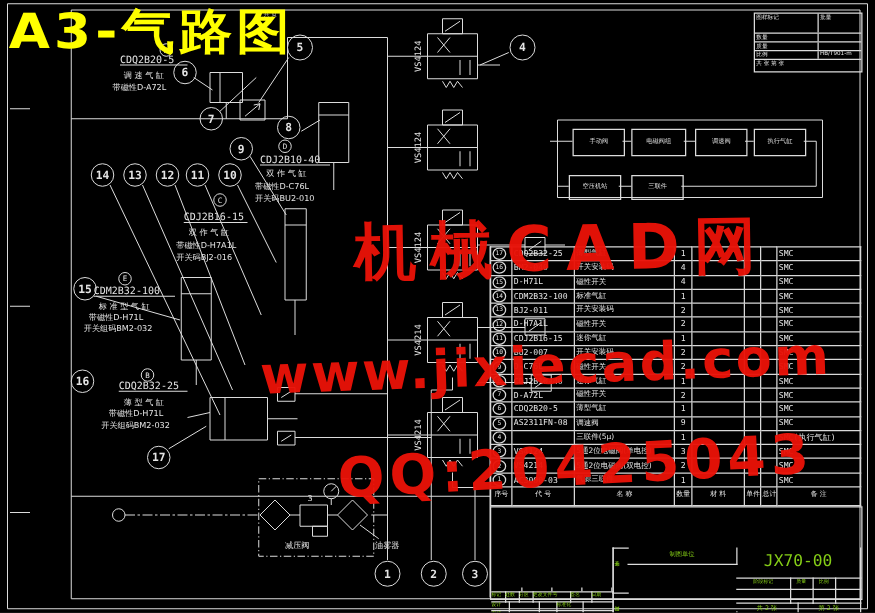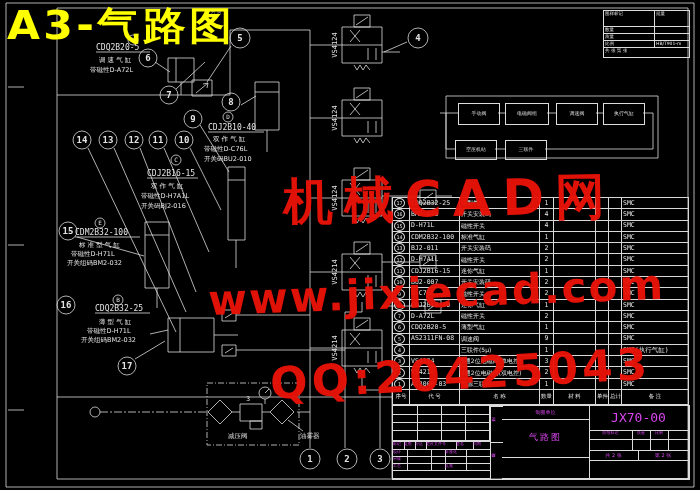--- a/index.html
+++ b/index.html
@@ -40,21 +40,21 @@
   .parts td{border:1px solid #d8d8d8;height:10.3px;padding:0 1px;overflow:hidden;
             white-space:nowrap;font-size:6px;line-height:1;color:#e6e6e6;}
   .parts .c-code,.parts .c-qty,.parts .c-ven{font-family:"DejaVu Sans Mono",monospace;font-size:6.5px;}
   .parts .c-qty{text-align:center;}
   .parts tfoot td{height:14px;text-align:center;font-size:5.5px;}
   .circ{display:inline-block;width:9px;height:8px;border:1px solid #d8d8d8;border-radius:50%;
         font-size:5px;line-height:8px;text-align:center;font-family:"DejaVu Sans Mono",monospace;}
   
   .tblock{left:392px;top:405px;width:296px;height:73px;border:1px solid #dcdcdc;z-index:2;font-size:4px;}
   .cell{position:absolute;border-right:1px solid #dcdcdc;border-bottom:1px solid #dcdcdc;
-        overflow:hidden;white-space:nowrap;color:#d946ef;}
+        overflow:hidden;white-space:nowrap;color:#84cc16;margin-top:32px;}
   .dno{font-family:"DejaVu Sans Mono",monospace;font-size:13px;text-align:center;line-height:24px;}
   .dtitle{font-size:9px;text-align:center;line-height:36px;letter-spacing:2px;}
   .vert{writing-mode:vertical-rl;transform:rotate(180deg);font-size:4px;text-align:center;}
 </style>
 </head>
 <body>
 
 <div class="sheet">
 
   <svg width="700" height="490" viewBox="0 0 700 490">
@@ -585,21 +585,20 @@
     <div class="cell" style="left:14px;top:57px;width:24px;height:7px;"></div>
       <div class="cell" style="left:38px;top:57px;width:14px;height:7px;"></div>
     <div class="cell" style="left:52px;top:57px;width:21px;height:7px;">批准</div>
     <div class="cell" style="left:73px;top:57px;width:24px;height:7px;"></div>
     <div class="cell" style="left:0;top:64px;width:97px;height:8px;"></div>
 
     <div class="cell vert" style="left:97px;top:0;width:12px;height:36px;">签字</div>
     <div class="cell vert" style="left:97px;top:36px;width:12px;height:36px;">日期</div>
 
     <div class="cell" style="left:109px;top:0;width:87px;height:13px;text-align:center;font-size:5px;line-height:13px;">制图单位</div>
-    <div class="cell dtitle" style="left:109px;top:13px;width:87px;height:38px;">气路图</div>
     <div class="cell" style="left:109px;top:51px;width:87px;height:21px;"></div>
 
     <div class="cell dno" style="left:196px;top:0;width:99px;height:24px;">JX70-00</div>
     <div class="cell" style="left:196px;top:24px;width:43px;height:9px;text-align:center;">阶段标记</div>
     <div class="cell" style="left:239px;top:24px;width:18px;height:9px;text-align:center;">质量</div>
     <div class="cell" style="left:257px;top:24px;width:18px;height:9px;text-align:center;">比例</div>
     <div class="cell" style="left:275px;top:24px;width:20px;height:9px;"></div>
     <div class="cell" style="left:196px;top:33px;width:43px;height:11px;"></div>
     <div class="cell" style="left:239px;top:33px;width:18px;height:11px;"></div>
     <div class="cell" style="left:257px;top:33px;width:18px;height:11px;"></div>

